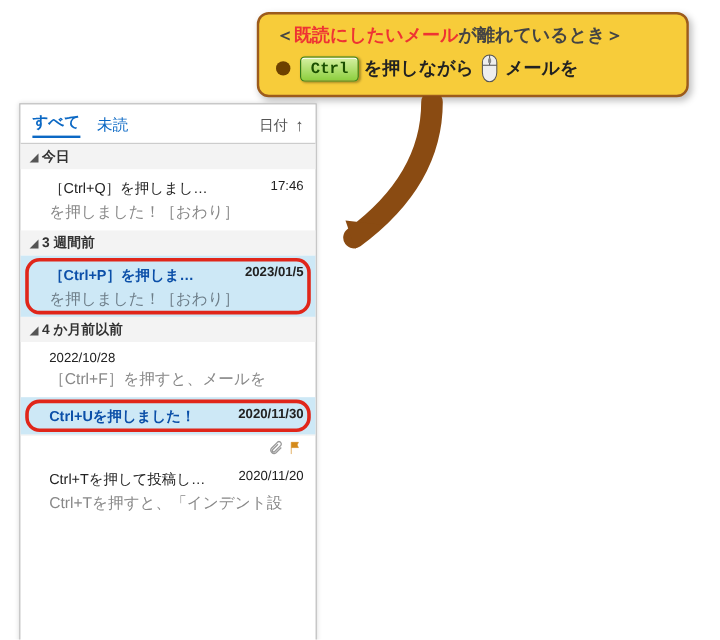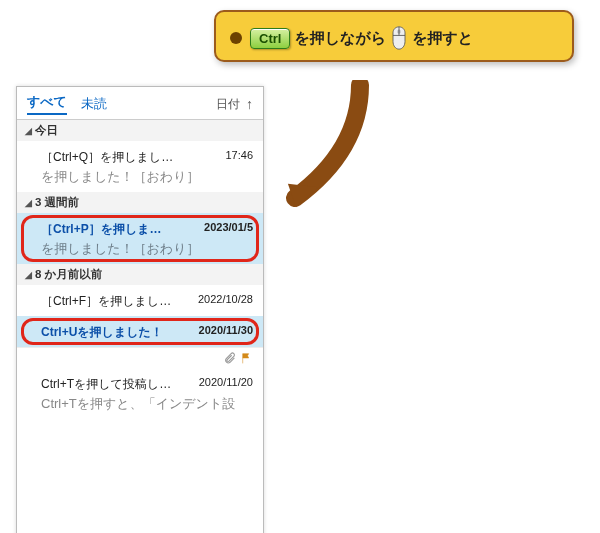--- a/index.html
+++ b/index.html
@@ -7,21 +7,21 @@
 
   
   .callout {
     position: absolute; left: 214px; top: 10px; width: 360px;
     background: #f7cc3a; border: 2px solid #9c5b1c; border-radius: 10px;
     padding: 8px 14px 10px; box-shadow: 2px 3px 6px rgba(0,0,0,.25);
   }
   .callout .line1 { font-weight: bold; font-size: 15px; }
   .callout .line1 .red { color: #e33; }
   .callout .line1 .black { color: #444; }
-  .callout .line2 { margin-top: 6px; font-size: 15px; font-weight: bold; color: #222; display: flex; align-items: center; gap: 4px; }
+  .callout .line2 { margin-top: 6px; font-size: 15px; font-weight: bold; color: #222; display: flex; align-items: center; gap: 4px; font-family: Liberation Mono, monospace; }
   .callout .bullet { width: 12px; height: 12px; border-radius: 50%; background: #6d4100; display: inline-block; margin-right: 4px; }
   .callout .key {
     display: inline-block; padding: 2px 8px; background: linear-gradient(#d6f0a2,#8dcf3f);
     border: 1px solid #2e7d1a; border-radius: 4px; color: #1a4f00; font-weight: bold; font-size: 13px;
     box-shadow: 0 1px 0 #fff inset, 1px 1px 2px rgba(0,0,0,.3);
   }
   .callout .mouse-icon svg { width: 18px; height: 24px; vertical-align: middle; }
 
   
   .arrow {
@@ -61,32 +61,35 @@
   }
 
   .attach-row { display:flex; justify-content:flex-end; align-items:center; gap:4px; padding: 4px 10px 0; color:#888; border-top:1px solid #eee; }
   .attach-row .clip svg { width:13px; height:13px; }
   .attach-row .flag svg { width:13px; height:13px; }
 </style>
 </head>
 <body>
 
 <div class="callout">
+  <div class="line1">
+    <span class="black">＜</span><span class="red">既読にしたいメール</span><span class="black">が離れているとき＞</span>
+  </div>
   <div class="line2">
     <span class="bullet"></span>
     <span class="key">Ctrl</span>
     <span>を押しながら</span>
     <span class="mouse-icon">
       <svg viewBox="0 0 20 28">
           <path d="M10 1C6 1 3 4 3 8v10c0 5 3 9 7 9s7-4 7-9V8c0-4-3-7-7-7z" fill="#eee" stroke="#555" stroke-width="1"></path>
           <path d="M10 1v10M3 11h14" stroke="#555" stroke-width="1"></path>
           <rect x="8.5" y="4" width="3" height="5" rx="1.5" fill="#888"></rect>
         </svg>
     </span>
-    <span>を押すと</span>
+    <span>メールを</span>
   </div>
 </div>
 
 <svg class="arrow" viewBox="0 0 100 130">
   <path d="M80 5 Q 80 70 15 118" fill="none" stroke="#8a4b12" stroke-width="18" stroke-linecap="round"></path>
   <path d="M5 108 L20 128 L35 102 Z" fill="#8a4b12" transform="rotate(18 20 115)"></path>
 </svg>
 
 <div class="panel">
 
@@ -121,28 +124,28 @@
       <div class="row1">
           <span class="subj">［Ctrl+P］を押しました！</span>
           <span class="date">2023/01/5</span>
         </div>
       <div class="row2">を押しました！［おわり］</div>
     </div>
   </div>
 
   <div class="group-header">
       <span class="ghtri">◢</span>
-      <span>8 か月前以前</span>
+      <span>4 か月前以前</span>
     </div>
 
   <div class="item">
     <div class="row1">
-        <span class="subj">［Ctrl+F］を押しました！</span>
         <span class="date">2022/10/28</span>
       </div>
+    <div class="row2">［Ctrl+F］を押すと、メールを</div>
   </div>
 
   <div class="highlight-wrap">
     <div class="item selected">
       <div class="row1">
           <span class="subj">Ctrl+Uを押しました！</span>
           <span class="date">2020/11/30</span>
         </div>
     </div>
   </div>

